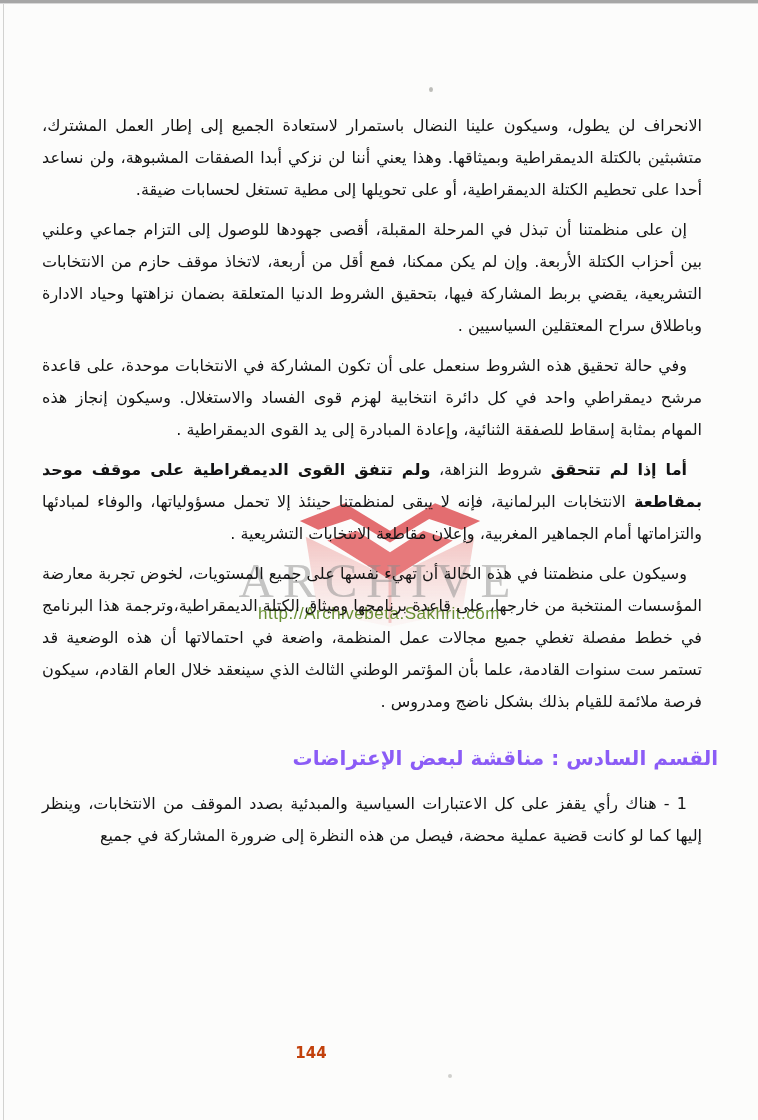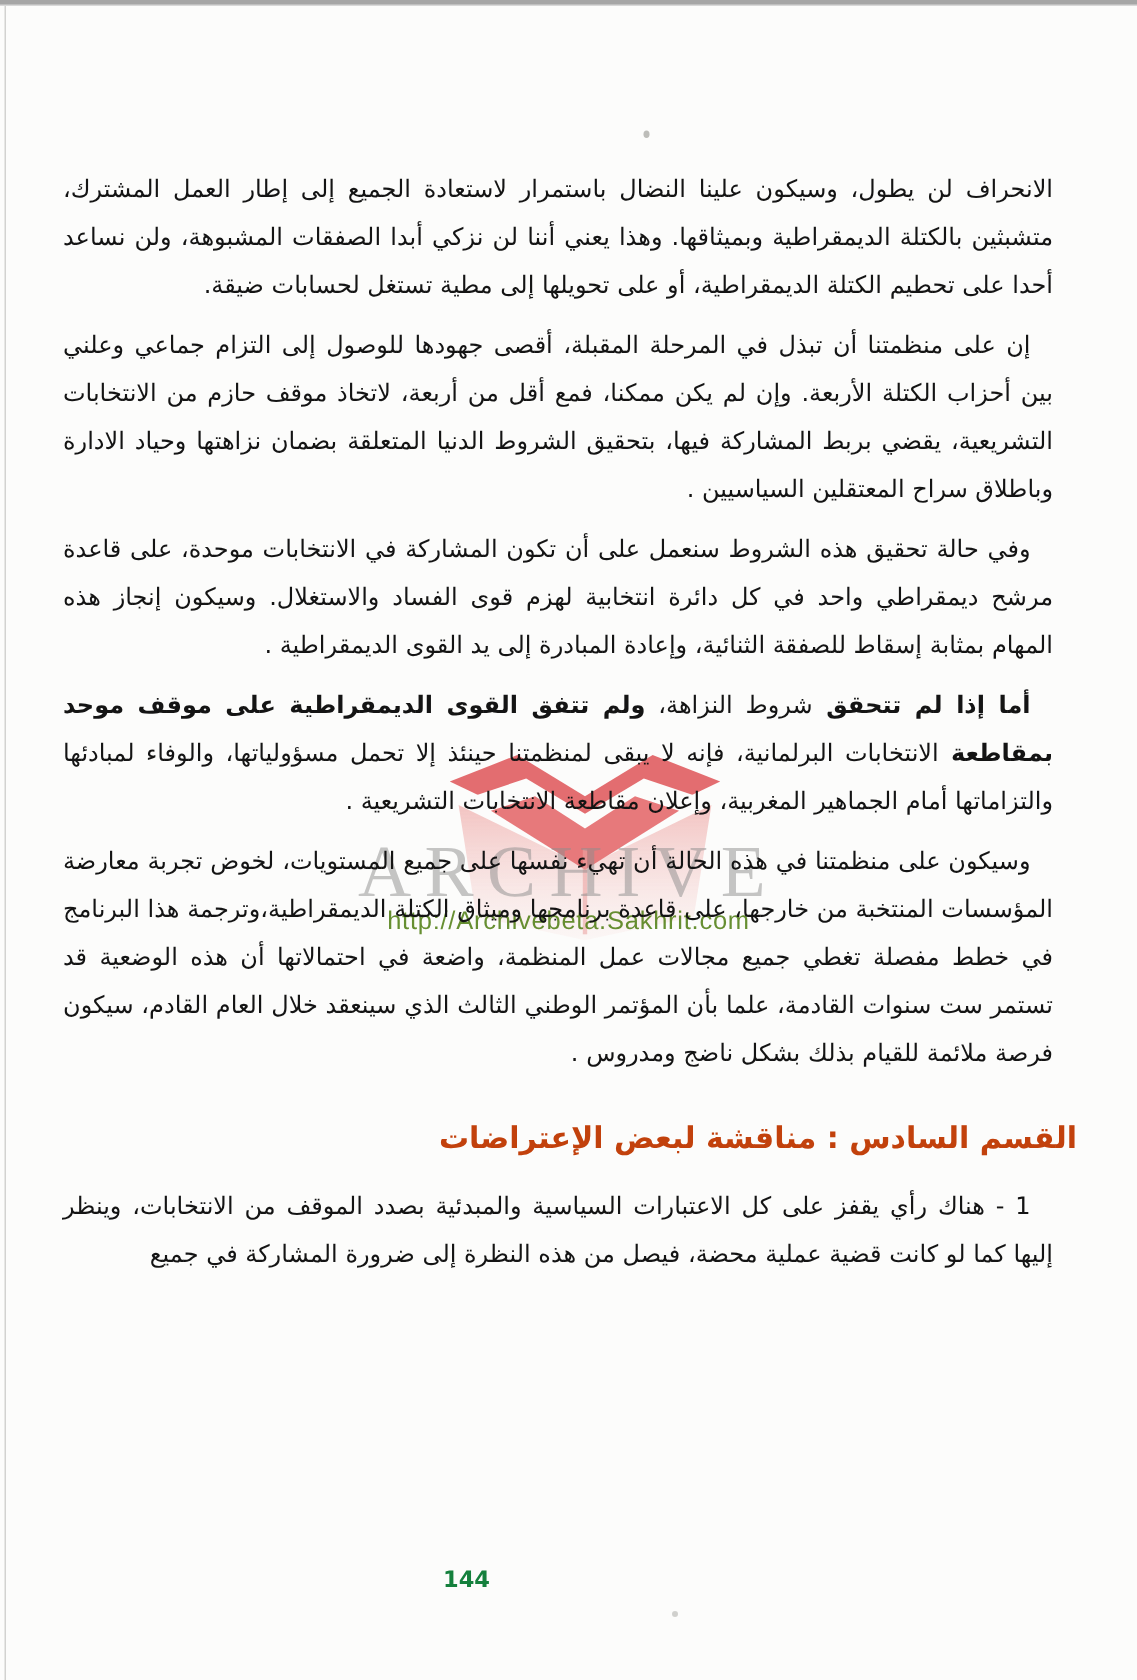--- a/index.html
+++ b/index.html
@@ -46,27 +46,27 @@
     line-height: 32px;
     color: #141414;
   }
   .text-column p { margin: 0 16px 8px 0; }
   .text-column p.indent { text-indent: 15px; }
   .text-column b { font-weight: bold; }
   .section-heading {
     margin: 24px 0 14px 0;
     font-size: 20px; font-weight: bold;
     text-align: right;
-    color: #c2410c;
+    color: #8b5cf6;
   }
   .page-number {
     position: absolute; z-index: 2;
     left: 0; top: 1044px; width: 622px;
     text-align: center;
-    font-size: 15px; font-weight: bold; color: #15803d;
+    font-size: 15px; font-weight: bold; color: #c2410c;
   }
   .speck { position: absolute; background: #bdbdb9; border-radius: 50%; z-index: 1; }
   .s1 { left: 429px; top: 87px; width: 4px; height: 5px; }
   .s2 { left: 448px; top: 1074px; width: 4px; height: 4px; opacity: .7; }
 </style>
 </head>
 <body>
 
 <div class="page">
   <div class="top-border"></div>

